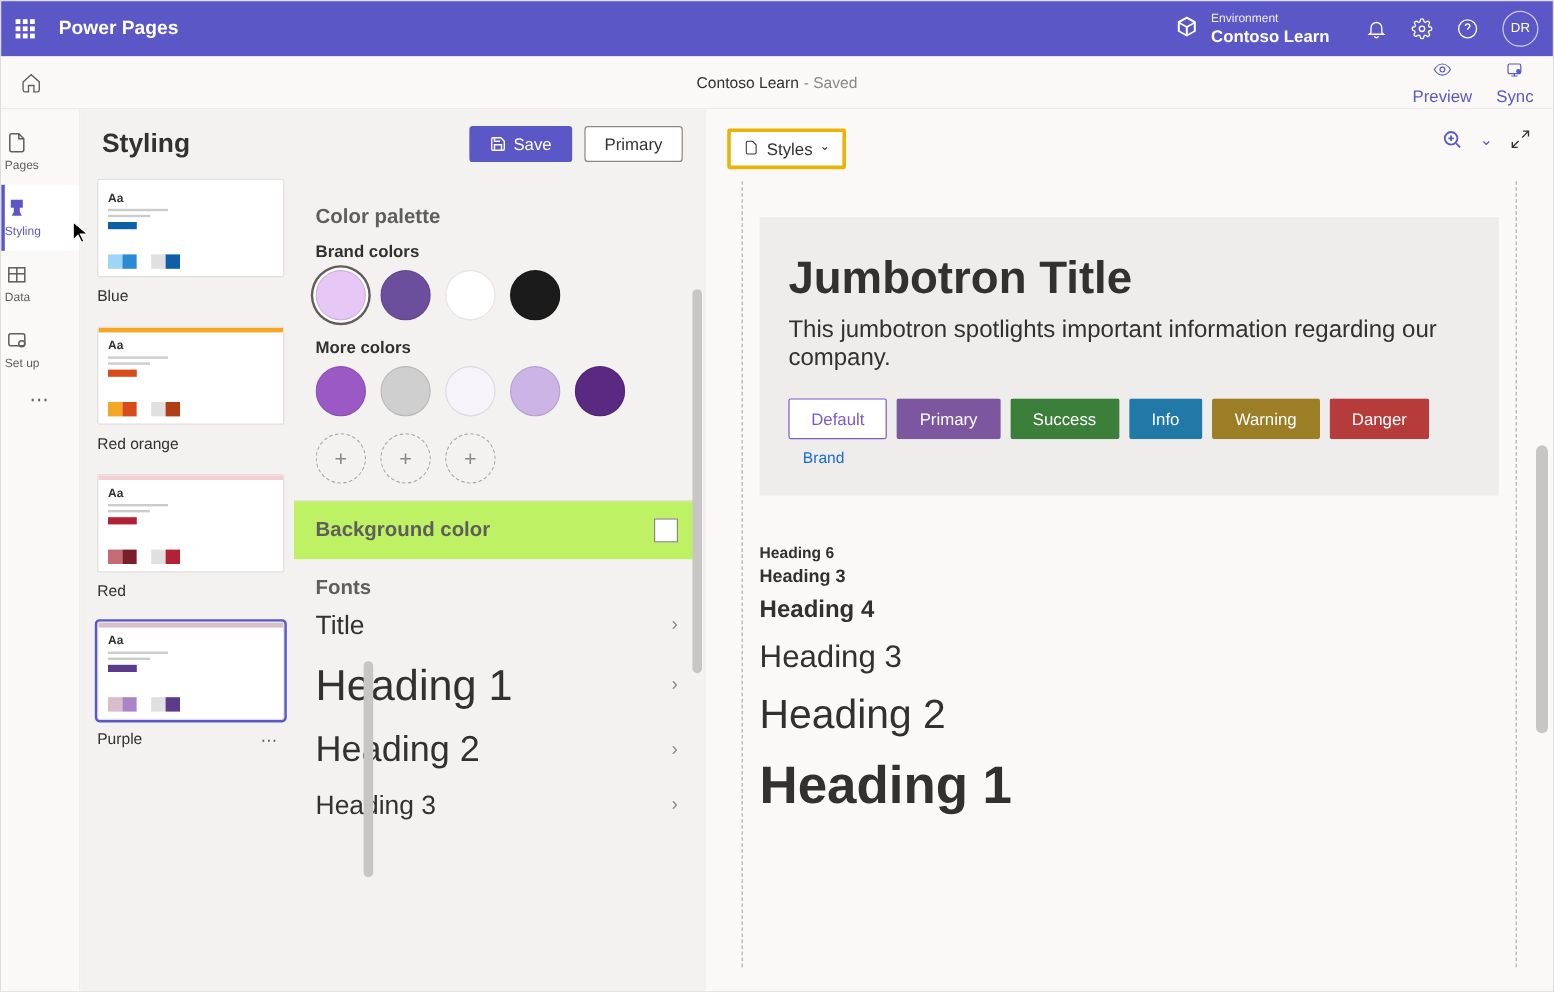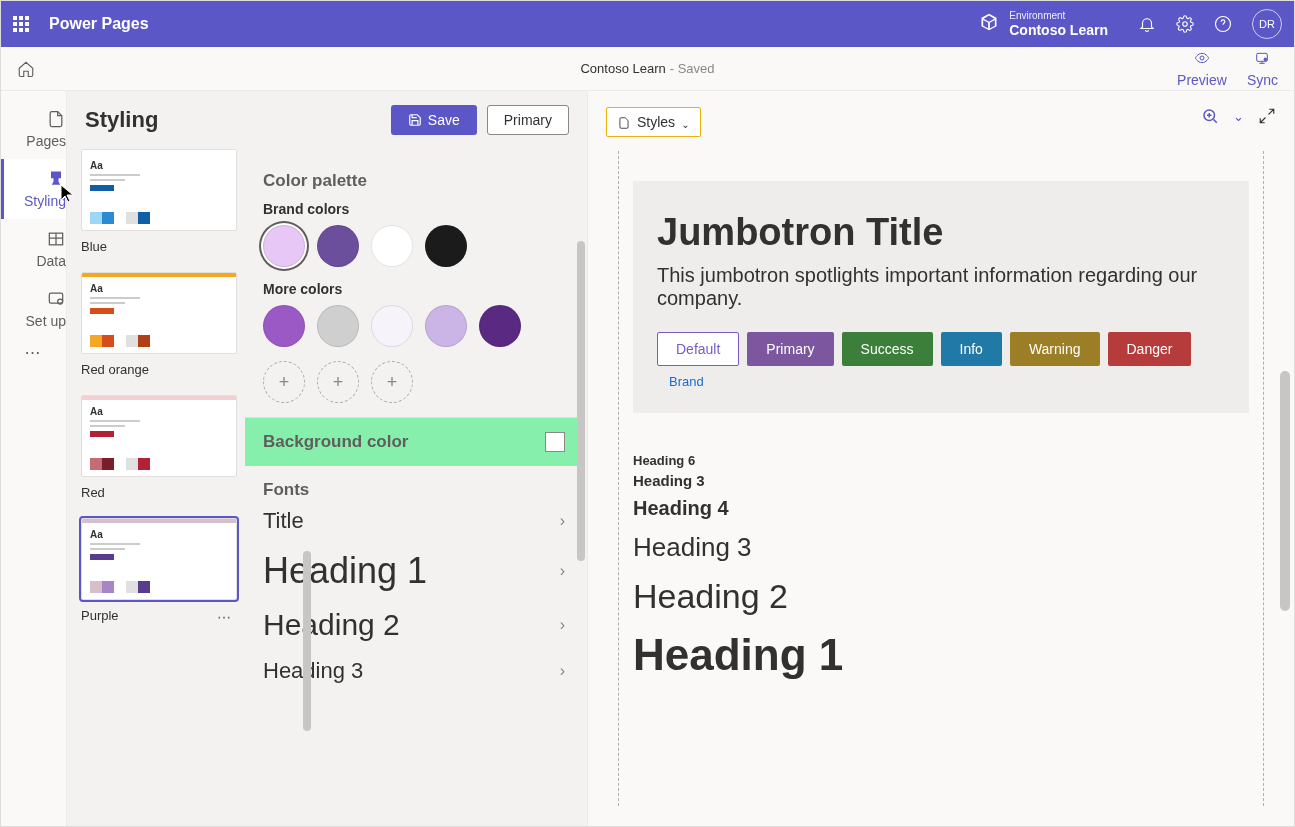--- a/index.html
+++ b/index.html
@@ -28,21 +28,21 @@
 .cmdbar-center .saved { color: #888; }
 .cmdbar-right { margin-left: auto; display: flex; gap: 20px; }
 .cmdbar-link { display: flex; align-items: center; gap: 6px; color: #5B57C7; cursor: pointer; font-size: 14px; flex-direction: column; }
 .cmdbar-link svg { width: 16px; height: 16px; }
 
 
 .main { flex: 1; display: flex; overflow: hidden; }
 
 
 .rail { width: 66px; background: #faf9f8; border-right: 1px solid #edebe9; display: flex; flex-direction: column; align-items: center; padding-top: 8px; }
-.rail-item { display: flex; flex-direction: column; align-items: flex-end; gap: 4px; padding: 10px 0; width: 100%; cursor: pointer; font-size: 14px; color: #605e5c; border-left: 3px solid transparent; }
+.rail-item { display: flex; flex-direction: column; align-items: flex-start; gap: 4px; padding: 10px 0; width: 100%; cursor: pointer; font-size: 10px; color: #605e5c; border-left: 3px solid transparent; }
 .rail-item.active { color: #5B57C7; border-left-color: #5B57C7; background: #fff; }
 .rail-item svg { width: 20px; height: 20px; }
 .rail-more { margin-top: 4px; font-size: 16px; color: #605e5c; letter-spacing: 2px; cursor: pointer; }
 
 
 .panel { width: 520px; background: #f3f2f1; display: flex; flex-direction: column; overflow: hidden; position: relative; }
 .panel-header { display: flex; align-items: center; justify-content: space-between; padding: 14px 18px; }
 .panel-title { font-size: 22px; font-weight: 600; }
 .panel-actions { display: flex; gap: 10px; }
 .btn { padding: 6px 16px; border-radius: 3px; font-size: 14px; cursor: pointer; display: flex; align-items: center; gap: 6px; border: 1px solid transparent; }
@@ -70,38 +70,38 @@
 
 .config { flex: 1; overflow-y: auto; padding: 10px 22px 20px 18px; position: relative; }
 .config h3 { font-size: 17px; font-weight: 600; color: #605e5c; margin: 12px 0 10px; }
 .config h4 { font-size: 14px; font-weight: 600; margin: 4px 0 8px; }
 .swatch-row { display: flex; gap: 12px; margin-bottom: 14px; flex-wrap: wrap; }
 .swatch { width: 42px; height: 42px; border-radius: 50%; border: 1px solid rgba(0,0,0,.1); cursor: pointer; }
 .swatch.selected { box-shadow: 0 0 0 2px #fff, 0 0 0 4px #605e5c; }
 .swatch-add { width: 42px; height: 42px; border-radius: 50%; border: 1px dashed #aaa; display: flex; align-items: center; justify-content: center; color: #888; font-size: 18px; cursor: pointer; }
 
 .section-row { display: flex; align-items: center; justify-content: space-between; padding: 14px 0; border-top: 1px solid #e1dfdd; margin: 0 -18px 0 -18px; padding-left: 18px; padding-right: 18px; }
-.section-row.bg { background: #86efac; }
+.section-row.bg { background: #bef264; }
 .section-row .label { font-size: 17px; font-weight: 600; color: #605e5c; }
 .bg-swatch { width: 20px; height: 20px; border: 1px solid #8a8886; background: white; }
 
 .font-item { display: flex; align-items: center; justify-content: space-between; padding: 8px 0; cursor: pointer; }
 .font-item .chevron { color: #888; font-size: 16px; }
 .f-title { font-size: 22px; }
 .f-h1 { font-size: 36px; font-weight: 400; }
 .f-h2 { font-size: 30px; }
 .f-h3 { font-size: 22px; }
 
 
 .panel-scroll { position: absolute; right: 2px; top: 150px; width: 8px; height: 320px; background: #c8c6c4; border-radius: 4px; }
 .themes-scroll { position: absolute; left: 236px; top: 460px; width: 8px; height: 180px; background: #c8c6c4; border-radius: 4px; }
 
 
 .preview { flex: 1; background: #faf9f8; position: relative; overflow: hidden; border-left: 1px solid #edebe9; }
-.preview-toolbar { position: absolute; top: 16px; left: 18px; display: flex; align-items: flex-end; gap: 6px; background: white; border: 1px solid #eab308; padding: 6px 10px; font-size: 14px; cursor: pointer; border-radius: 2px; z-index: 2; }
+.preview-toolbar { position: absolute; top: 16px; left: 18px; display: flex; align-items: flex-start; gap: 6px; background: white; border: 3px solid #eab308; padding: 6px 10px; font-size: 14px; cursor: pointer; border-radius: 2px; z-index: 2; }
 .preview-toolbar svg { width: 14px; height: 14px; }
 .preview-zoom { position: absolute; top: 16px; right: 18px; display: flex; align-items: center; gap: 14px; z-index: 2; }
 .preview-zoom svg { width: 18px; height: 18px; color: #5B57C7; cursor: pointer; }
 
 .canvas { position: absolute; inset: 0; overflow: auto; padding: 60px 30px 20px 30px; }
 .canvas-dashed { border: 1px dashed #b0aeab; border-top: none; border-bottom: none; padding: 30px 14px; min-height: 100%; }
 .preview-scroll { position: absolute; right: 4px; top: 280px; width: 10px; height: 240px; background: #c8c6c4; border-radius: 5px; }
 
 .jumbo { background: #eeedec; padding: 30px 24px 24px; margin-bottom: 40px; }
 .jumbo h1 { font-size: 38px; font-weight: 700; margin-bottom: 10px; font-family: Arial, sans-serif; }

